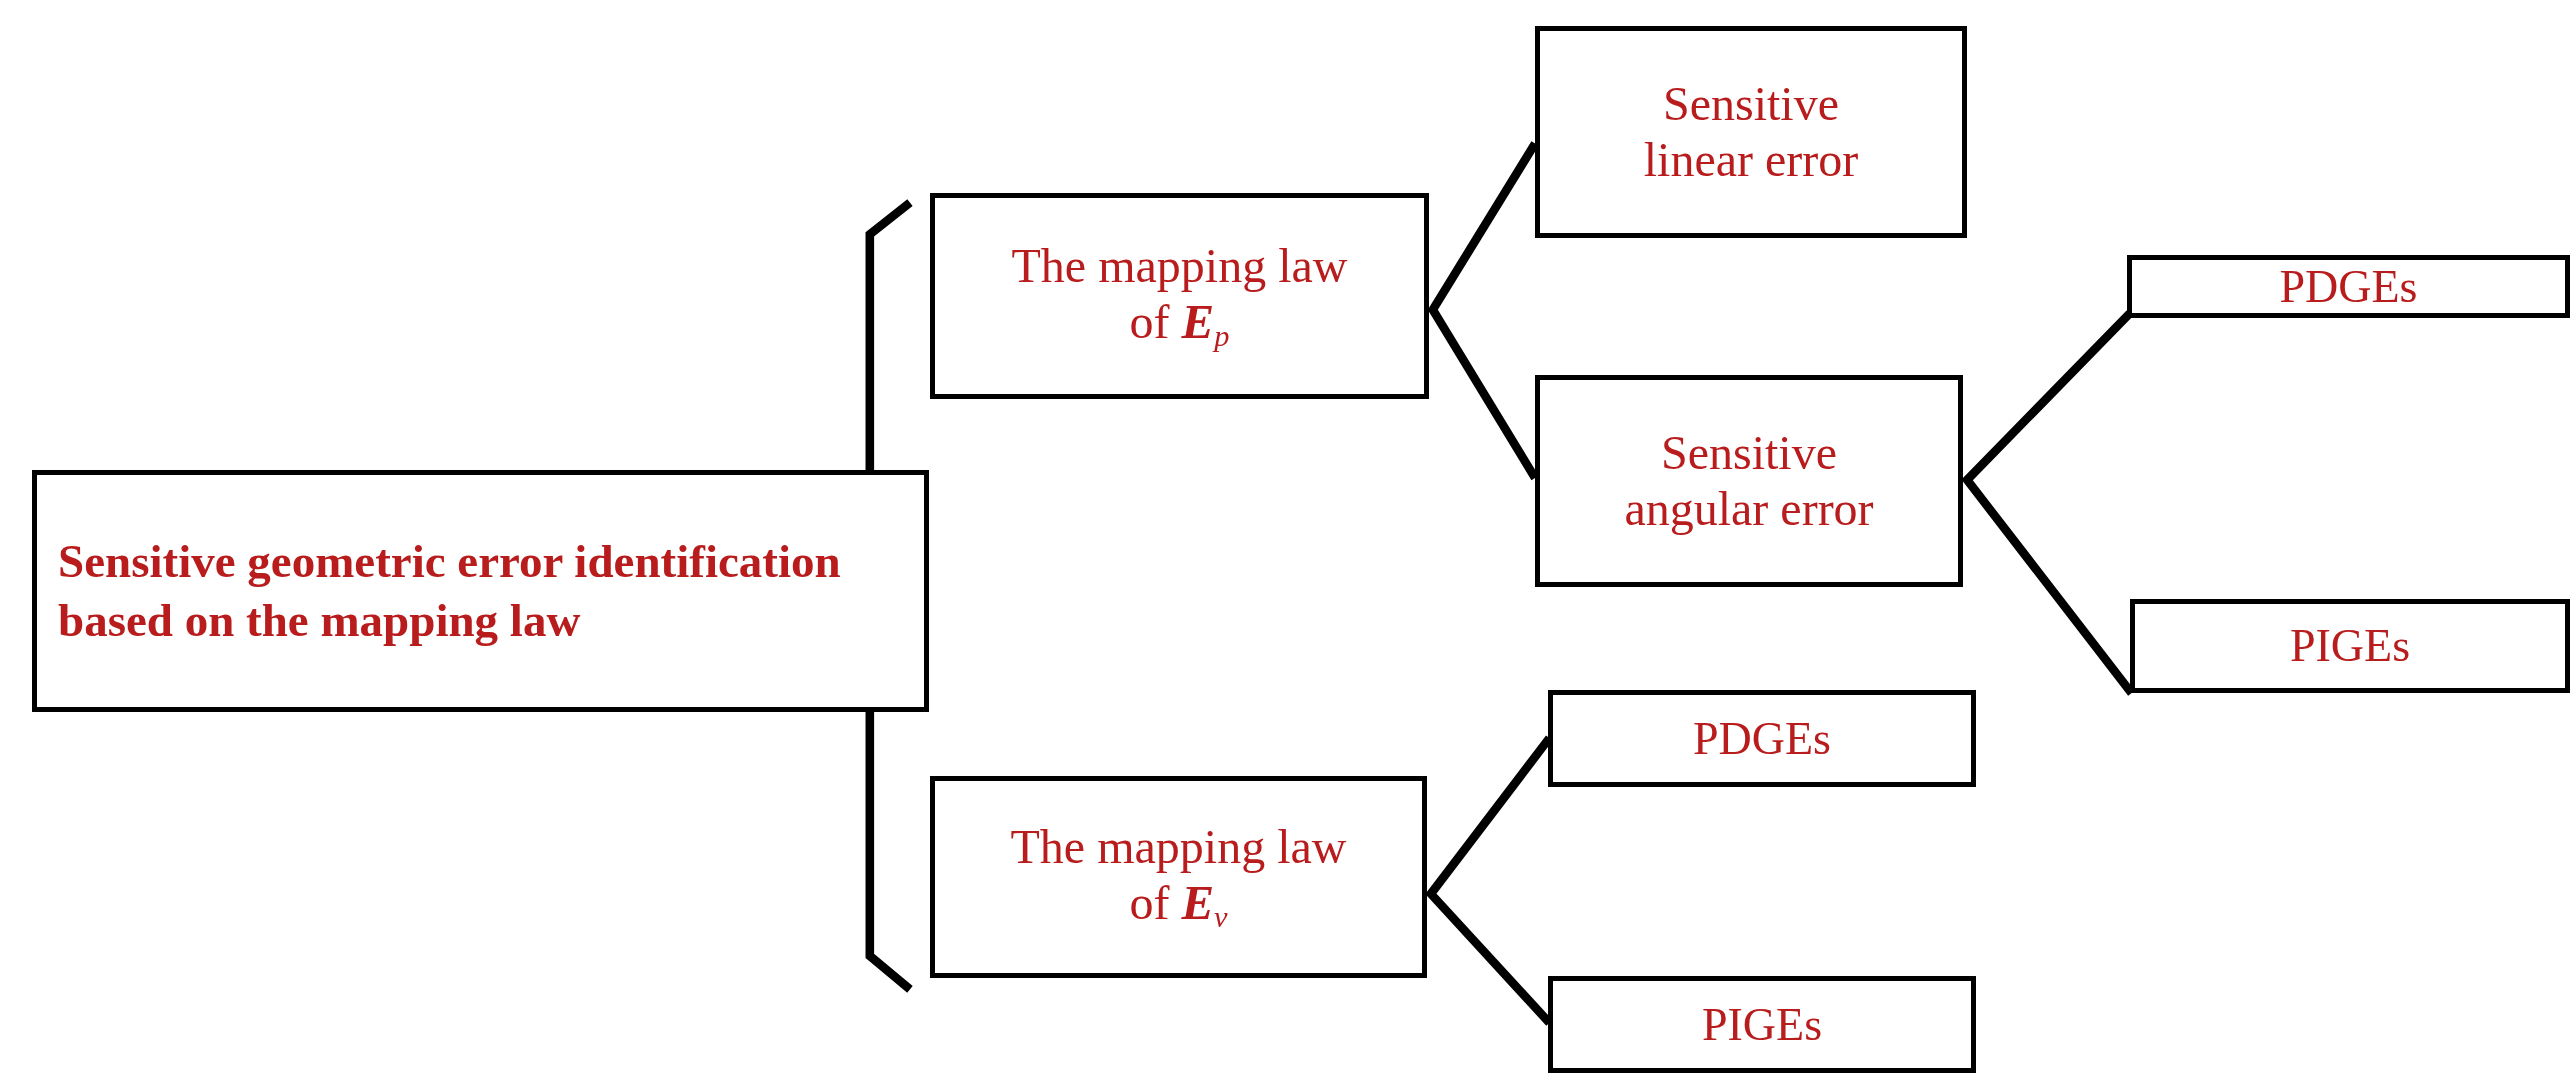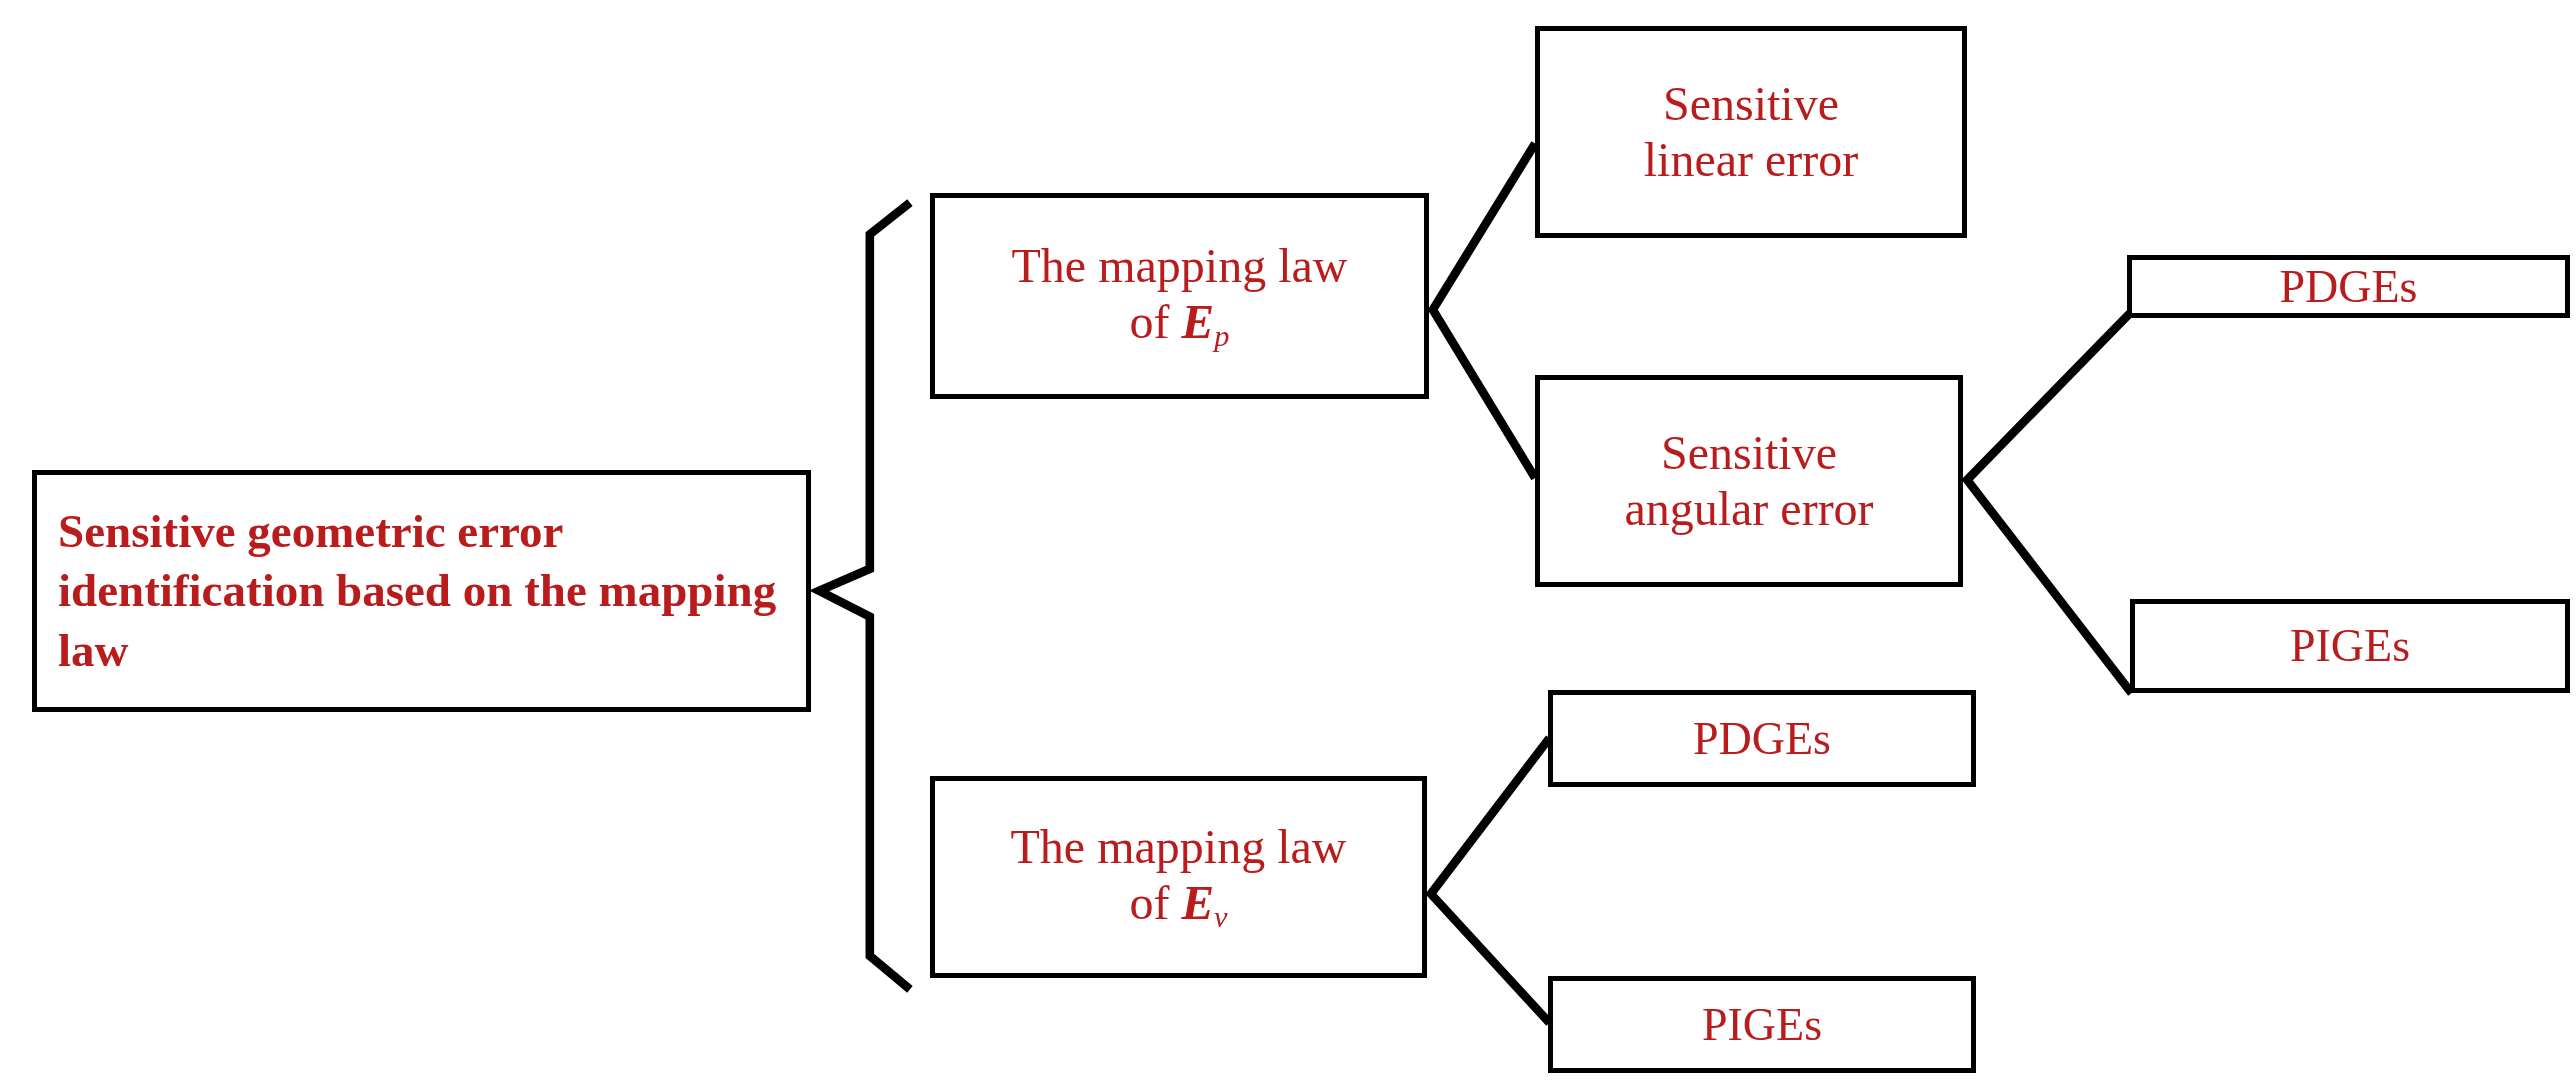--- a/index.html
+++ b/index.html
@@ -38,21 +38,21 @@
   }
   .node .txt {
     display: block;
     padding: 0 9.6px;
     white-space: pre-line;
   }
   
   #node-root {
     left: 32px;
     top: 470px;
-    width: 779px;
+    width: 897px;
     height: 242px;
     justify-content: flex-start;
     align-items: center;
     font-weight: bold;
     font-size: 47px;
     line-height: 1.26;
   }
   #node-root .txt {
     text-align: left;
     padding-left: 21px;

